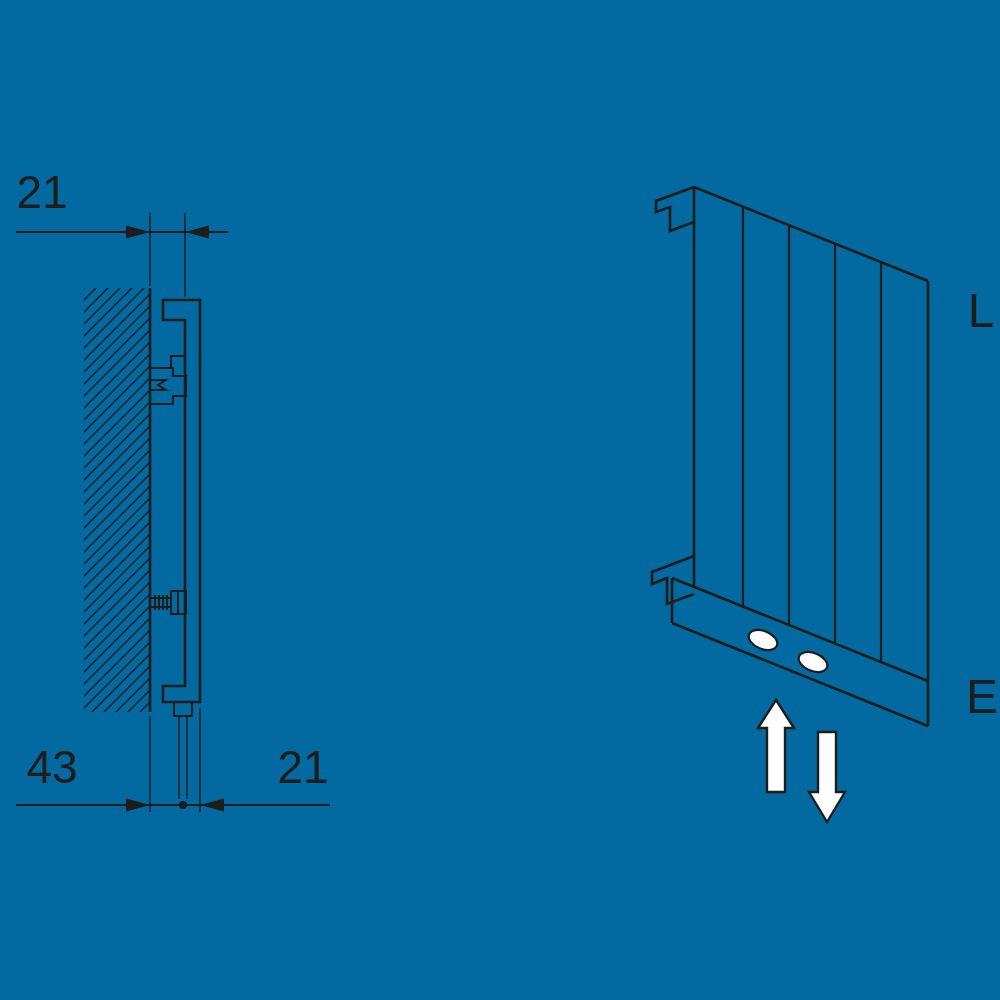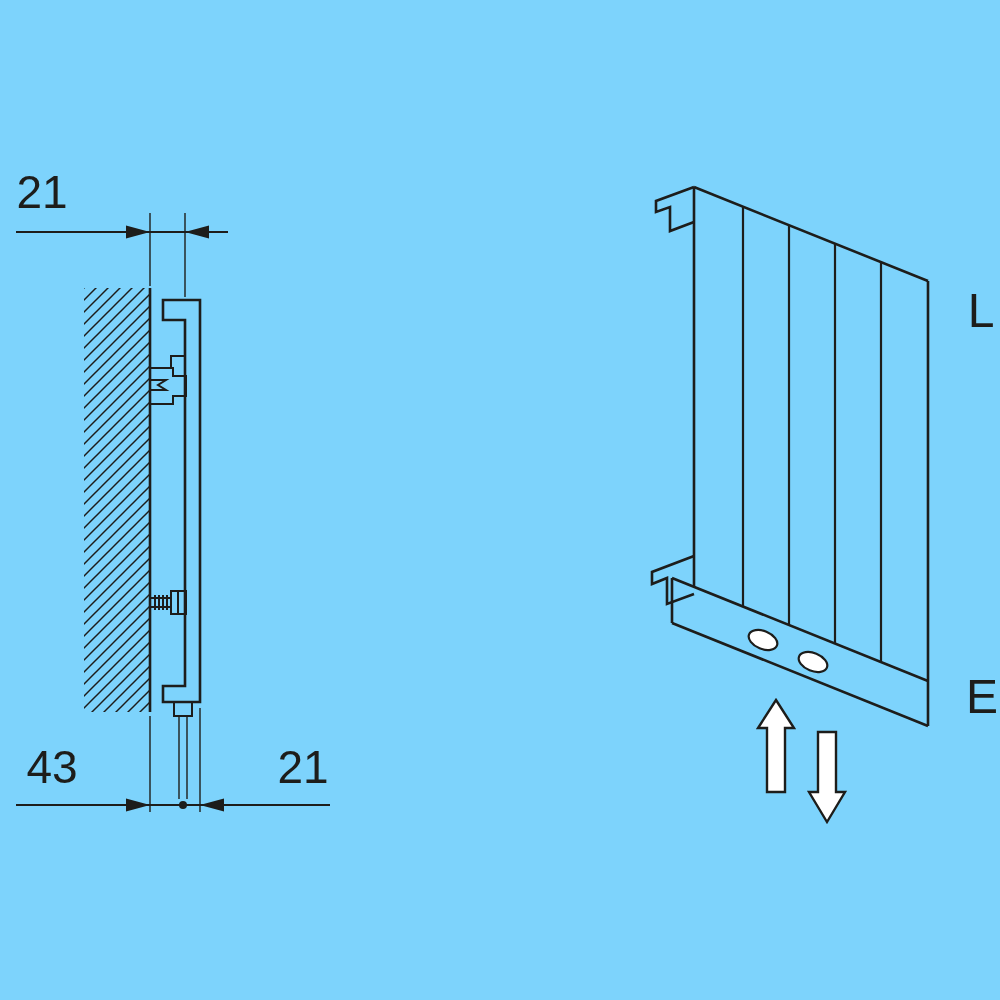--- a/index.html
+++ b/index.html
@@ -4,21 +4,21 @@
 <style>
   html, body {
     margin: 0;
     padding: 0;
     background: #ffffff;
   }
   .stage {
     position: relative;
     width: 1000px;
     height: 1000px;
-    background: #7dd3fc;
+    background: #0369a1;
     overflow: hidden;
   }
   svg {
     display: block;
   }
   .dim-text {
     font-family: "Liberation Sans", "DejaVu Sans", sans-serif;
     font-size: 46px;
     fill: #1d1d1b;
   }

